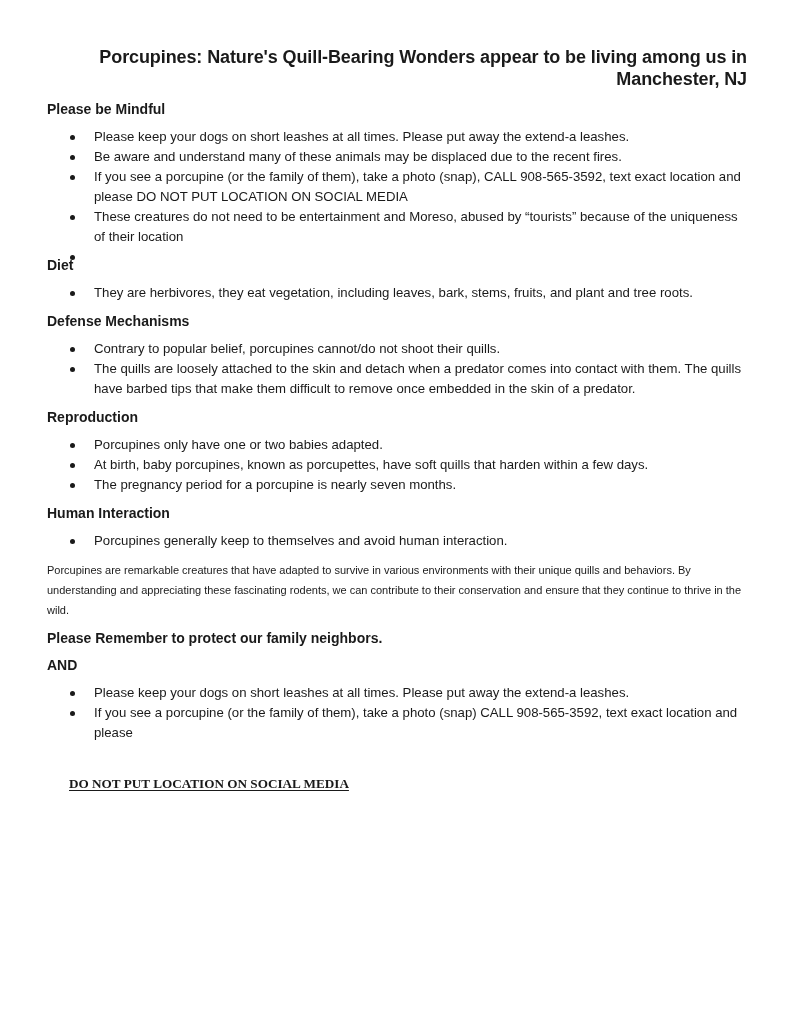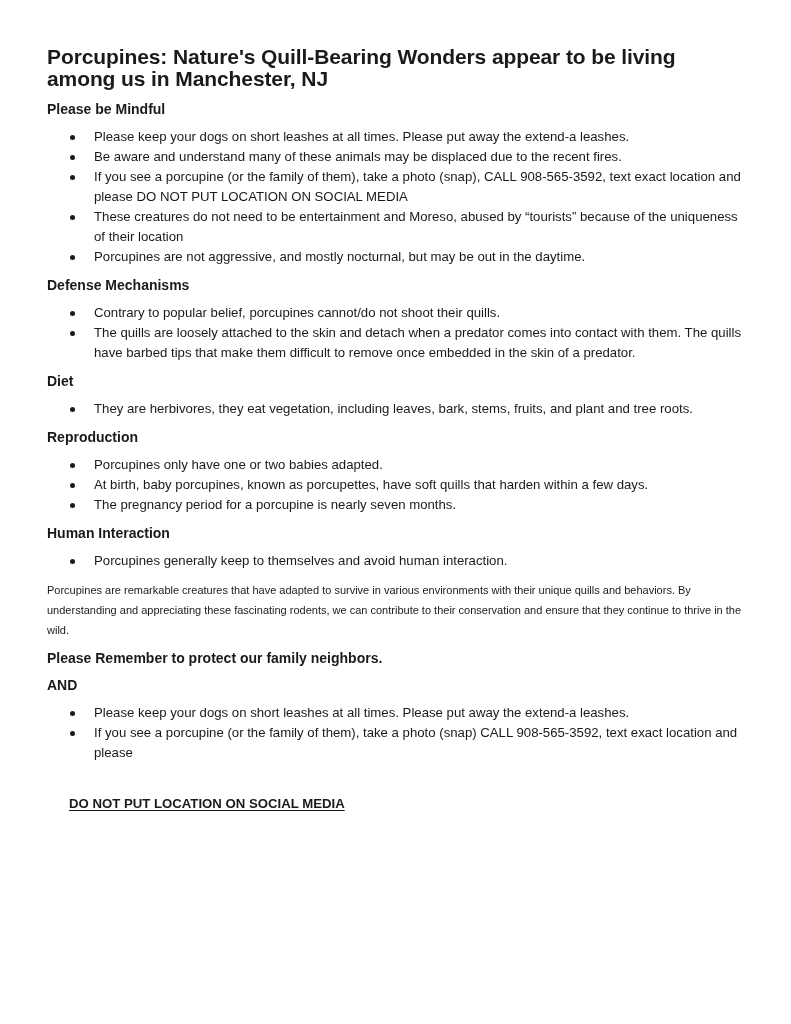--- a/index.html
+++ b/index.html
@@ -16,24 +16,25 @@
       color: #1a1a1a;
     }
     .page {
       position: absolute;
       left: 47px;
       top: 46px;
       width: 700px;
     }
     .doc-title {
       font-weight: bold;
-      font-size: 21px;
+      font-size: 18px;
       line-height: 22px;
       margin: 0 0 10px 0;
       letter-spacing: -0.1px;
+      text-align: right;
     }
     .section-heading {
       font-weight: bold;
       font-size: 14px;
       line-height: 18px;
       margin: 0 0 9px 0;
     }
     ul.bullets {
       list-style: none;
       margin: 0 0 9px 0;
@@ -61,52 +62,53 @@
       margin: 0 0 9px 0;
     }
     .warning-line {
       margin-top: 32px;
       padding-left: 22px;
       font-weight: bold;
       font-size: 13.2px;
       line-height: 18px;
       text-decoration: underline;
       text-underline-offset: 2px;
+      font-family: Liberation Serif, serif;
     }
   </style>
 </head>
 <body>
 
 <div class="page">
 
   <h1 class="doc-title">Porcupines: Nature's Quill-Bearing Wonders appear to be living among us in Manchester, NJ</h1>
 
   <div>
     <div class="section-heading">Please be Mindful</div>
     <ul class="bullets">
       <li><span class="bullet"></span><span>Please keep your dogs on short leashes at all times.  Please put away the extend-a leashes.</span></li>
       <li><span class="bullet"></span><span>Be aware and understand many of these animals may be displaced due to the recent fires.</span></li>
       <li><span class="bullet"></span><span>If you see a porcupine (or the family of them), take a photo (snap), CALL 908-565-3592, text exact location and please DO NOT PUT LOCATION ON SOCIAL MEDIA</span></li>
       <li><span class="bullet"></span><span>These creatures do not need to be entertainment and Moreso, abused by “tourists” because of the uniqueness of their location</span></li>
-      <li><span class="bullet"></span><span>Porcupines are not aggressive, and mostly nocturnal, but may be out in the daytime.</span></li>
+      <li><span class="bullet"></span></li>
+    </ul>
+  </div>
+
+  <div>
+    <div class="section-heading">Diet</div>
+    <ul class="bullets">
+      <li><span class="bullet"></span><span>They are herbivores, they eat vegetation, including leaves, bark, stems, fruits, and plant and tree roots.</span></li>
     </ul>
   </div>
 
   <div>
     <div class="section-heading">Defense Mechanisms</div>
     <ul class="bullets">
       <li><span class="bullet"></span><span>Contrary to popular belief, porcupines cannot/do not shoot their quills.</span></li>
       <li><span class="bullet"></span><span>The quills are loosely attached to the skin and detach when a predator comes into contact with them. The quills have barbed tips that make them difficult to remove once embedded in the skin of a predator.</span></li>
-    </ul>
-  </div>
-
-  <div>
-    <div class="section-heading">Diet</div>
-    <ul class="bullets">
-      <li><span class="bullet"></span><span>They are herbivores, they eat vegetation, including leaves, bark, stems, fruits, and plant and tree roots.</span></li>
     </ul>
   </div>
 
   <div>
     <div class="section-heading">Reproduction</div>
     <ul class="bullets">
       <li><span class="bullet"></span><span>Porcupines only have one or two babies adapted.</span></li>
       <li><span class="bullet"></span><span>At birth, baby porcupines, known as porcupettes, have soft quills that harden within a few days.</span></li>
       <li><span class="bullet"></span><span>The pregnancy period for a porcupine is nearly seven months.</span></li>
     </ul>

